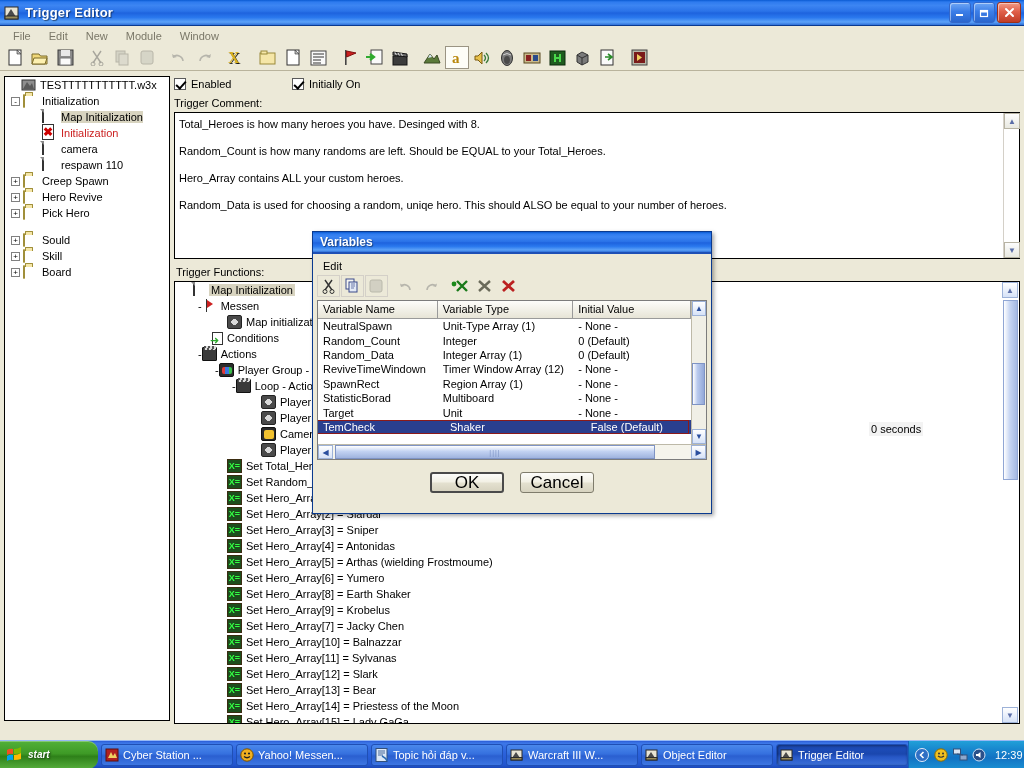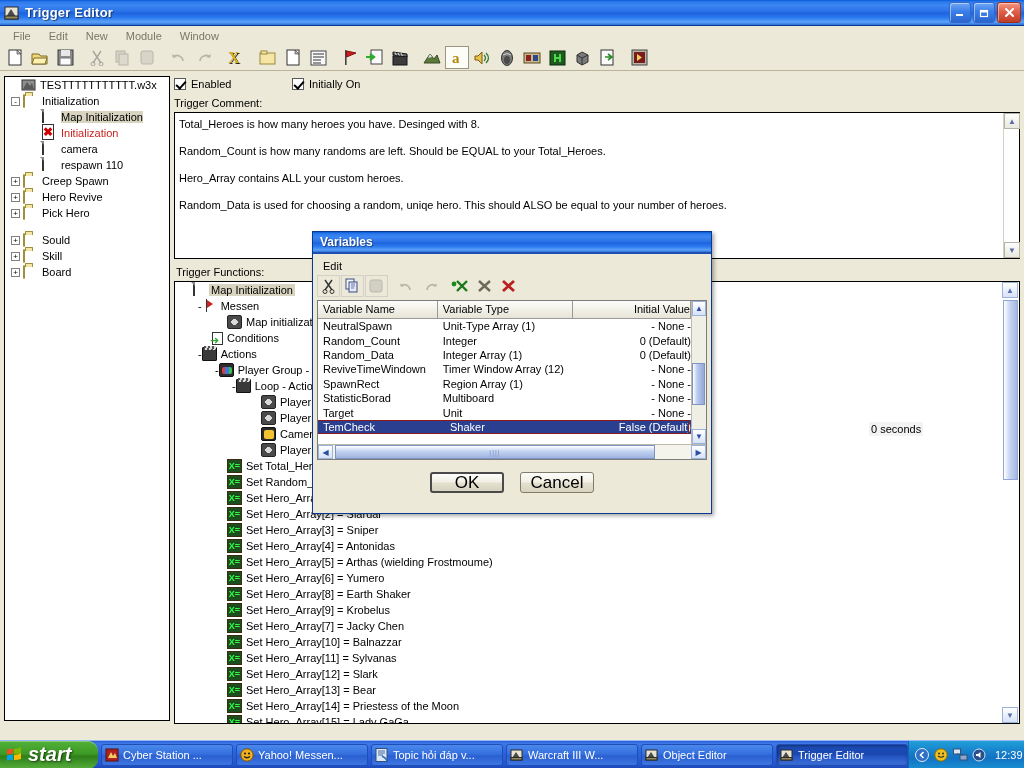--- a/index.html
+++ b/index.html
@@ -327,21 +327,21 @@
     font-size: 11px;
   }
   .gh {
     padding: 2px 0 0 5px;
     border-right: 1px solid #9a9a9a;
     background: linear-gradient(to bottom,#fdfdfa,#e7e4d6);
     overflow: hidden; white-space: nowrap;
   }
   .c1 { width: 122px; }
   .c2 { width: 138px; }
-  .c3 { width: 120px; text-align: right; }
+  .c3 { width: 120px; }
   .grow {
     display: flex; height: 14.4px; font-size: 11px; align-items: center;
     position: relative;
   }
   .gc { padding-left: 5px; overflow: hidden; white-space: nowrap; }
   .grow.sel { background: #2a3f8f; color: #fff; gap: 20px; }
   .grow.outlined:before {
     content:""; position:absolute; left:1px; right:2px; top:0px; bottom:0px;
     border: 1px solid #8b1a1a; pointer-events:none;
   }
@@ -414,21 +414,21 @@
     width: 98px; height: 28px;
     background: linear-gradient(to bottom, #52B038 0%, #3E9A26 45%, #2E8019 55%, #56AE3C 100%);
     border-radius: 0 10px 10px 0;
     display: flex; align-items: center;
     padding-left: 6px;
     flex: 0 0 auto;
     box-shadow: inset 0 1px 0 rgba(255,255,255,0.3);
   }
   #start-btn .flagico { width: 17px; height: 17px; margin-right: 5px; }
   #start-btn .slabel {
-    color: #fff; font-size: 20px; font-style: italic; font-weight: bold;
+    color: #fff; font-size: 10px; font-style: italic; font-weight: bold;
     text-shadow: 1px 1px 2px rgba(0,0,0,0.55);
   }
   .taskbtn {
     height: 22px; width: 132px;
     margin-left: 3px;
     background: linear-gradient(to bottom,#4A88EC 0%,#3570DE 45%,#2A5FD0 55%,#3D76E2 100%);
     border: 1px solid #1f4fb5;
     border-radius: 3px;
     display: flex; align-items: center;
     padding-left: 3px;

